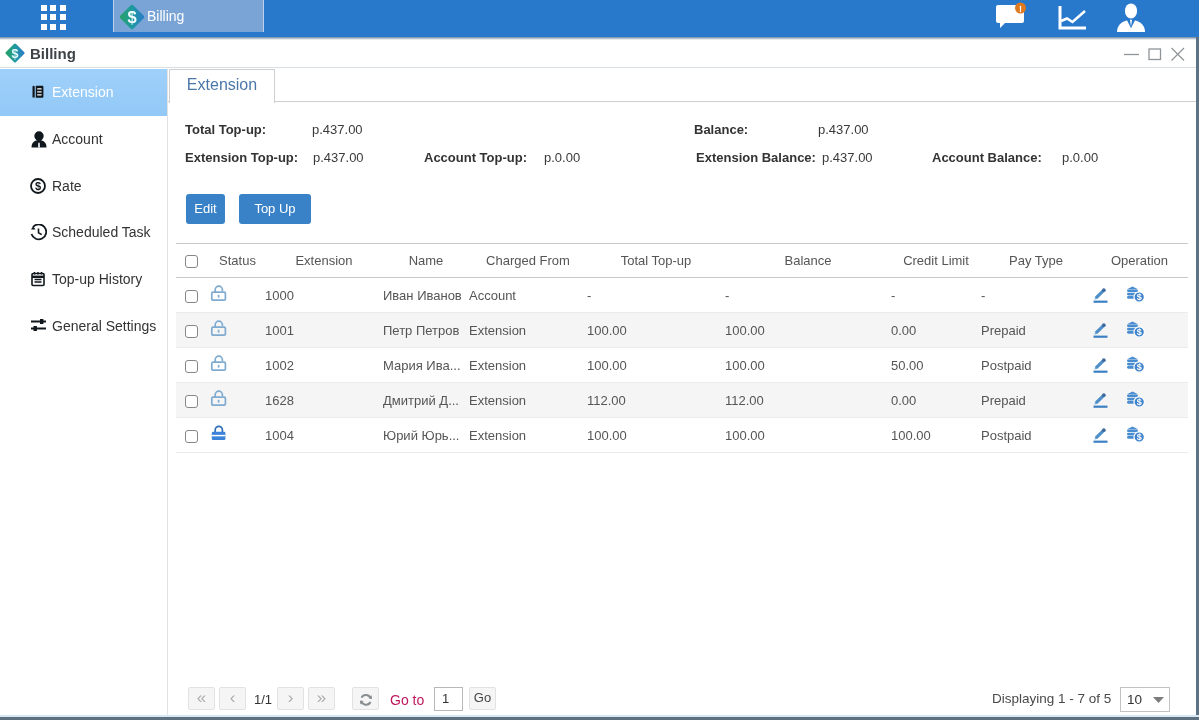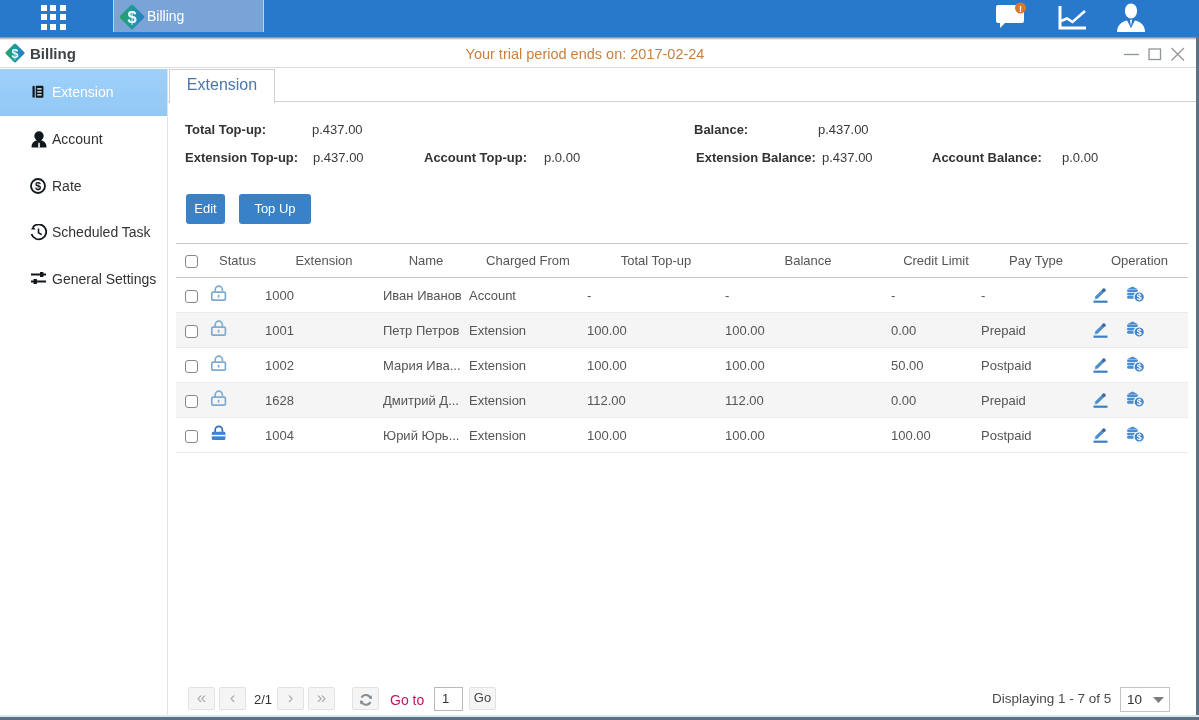--- a/index.html
+++ b/index.html
@@ -115,21 +115,20 @@
         <linearGradient id="dg2" x1="0" y1="0" x2="1" y2="0">
       <stop offset="0" stop-color="#27a06b"></stop>
           <stop offset="0.5" stop-color="#1e9aa0"></stop>
           <stop offset="1" stop-color="#2a7fc4"></stop>
     </linearGradient>
       </defs>
     <path d="M10 2 L18 10 L10 18 L2 10 Z" fill="url(#dg2)" stroke="url(#dg2)" stroke-width="3" stroke-linejoin="round"></path>
     <text x="10" y="14.5" font-size="12.5" font-weight="bold" fill="#e8fbff" text-anchor="middle" font-family="Liberation Sans">$</text>
   </svg>
   <div class="wtitle">Billing</div>
-  <div class="trial">Your trial period ends on: 2017-02-24</div>
   <svg class="winctl" style="left:1123px" width="16" height="16" viewBox="0 0 16 16">
       <path d="M1 9.5 h15" stroke="#8f9498" stroke-width="1.3"></path>
     </svg>
   <svg class="winctl" style="left:1147px" width="16" height="16" viewBox="0 0 16 16">
       <rect x="2" y="4" width="11.5" height="10.5" fill="none" stroke="#8f9498" stroke-width="1.3"></rect>
     </svg>
   <svg class="winctl" style="left:1170px" width="16" height="16" viewBox="0 0 16 16">
       <path d="M1.5 3 L14 15.5 M14 3 L1.5 15.5" stroke="#8f9498" stroke-width="1.2"></path>
     </svg>
 
@@ -156,20 +155,29 @@
         </svg>
       <span class="lbl">Rate</span>
     </div>
     <div class="sitem">
       <svg width="17" height="17" viewBox="0 0 17 17">
           <path d="M3 3 a7.5 7.5 0 1 1 -1.5 7" stroke="#10181d" stroke-width="1.8" fill="none"></path>
           <path d="M1 5.5 L3.2 2.2 L5.5 5.5 z" fill="#10181d"></path>
           <path d="M8.5 4.5 v4.3 l3.2 1.8" stroke="#10181d" stroke-width="1.6" fill="none"></path>
         </svg>
       <span class="lbl">Scheduled Task</span>
+    </div>
+    <div class="sitem">
+      <svg width="16" height="16" viewBox="0 0 16 16">
+          <rect x="2" y="2.5" width="12" height="12" rx="1" fill="none" stroke="#10181d" stroke-width="1.6"></rect>
+          <path d="M2 5.8 h12" stroke="#10181d" stroke-width="2.4"></path>
+          <path d="M4.5 8.5 h7 M4.5 11 h7" stroke="#10181d" stroke-width="1.3"></path>
+          <path d="M4.5 1 v2.5 M8 1 v2.5 M11.5 1 v2.5" stroke="#10181d" stroke-width="1.4"></path>
+        </svg>
+      <span class="lbl">Top-up History</span>
     </div>
     <div class="sitem">
       <svg width="17" height="14" viewBox="0 0 17 14">
           <path d="M1 3.5 h15 M1 10.5 h15" stroke="#10181d" stroke-width="1.8"></path>
           <rect x="10" y="1" width="3.4" height="5" fill="#10181d"></rect>
           <rect x="3.5" y="8" width="3.4" height="5" fill="#10181d"></rect>
         </svg>
       <span class="lbl">General Settings</span>
     </div>
   </div>
@@ -359,21 +367,21 @@
                 <rect x="2" y="11" width="11" height="2.7" rx="1.35" fill="#4a8cd0"></rect>
                 <circle cx="14.2" cy="12" r="5.2" fill="#3f83cc" stroke="#fff" stroke-width="1.2"></circle>
                 <text x="14.2" y="15.2" font-size="9" font-weight="bold" fill="#fff" text-anchor="middle" font-family="Liberation Sans">$</text>
               </svg></td>
       </tr>
     </tbody>
       </table>
 
     <div class="pbtn" style="left:20px; top:618px">«</div>
     <div class="pbtn" style="left:51px; top:618px">‹</div>
-    <div style="position:absolute; left:86px; top:623px; font-size:13px; color:#333">2/1</div>
+    <div style="position:absolute; left:86px; top:623px; font-size:13px; color:#333">1/1</div>
     <div class="pbtn" style="left:109px; top:618px">›</div>
     <div class="pbtn" style="left:140px; top:618px">»</div>
     <div class="pbtn" style="left:184px; top:618px"><svg width="16" height="15" viewBox="0 0 16 15" style="margin-top:3px">
           <path d="M3.2 9.8 a5 5 0 0 0 9.3 1.2" stroke="#878d91" stroke-width="2" fill="none"></path>
           <path d="M12.8 7.8 a5 5 0 0 0 -9.3 -1.2" stroke="#878d91" stroke-width="2" fill="none"></path>
           <path d="M13.6 4.2 l0.4 3.8 l-3.6 -1.2 z" fill="#878d91"></path>
           <path d="M2.4 13.4 l-0.4 -3.8 l3.6 1.2 z" fill="#878d91"></path>
         </svg></div>
     <div style="position:absolute; left:222px; top:623px; font-size:14px; color:#be185d">Go to</div>
     <div class="goin" style="left:266px; top:618px">1</div>

